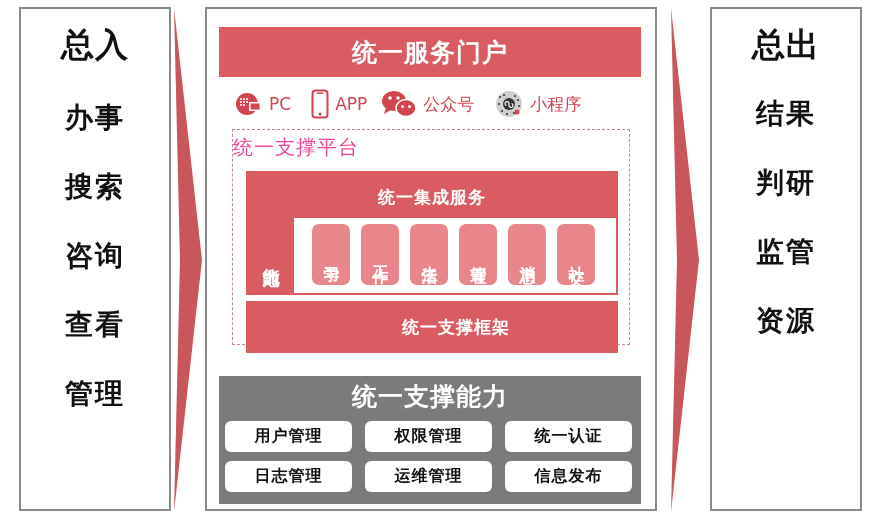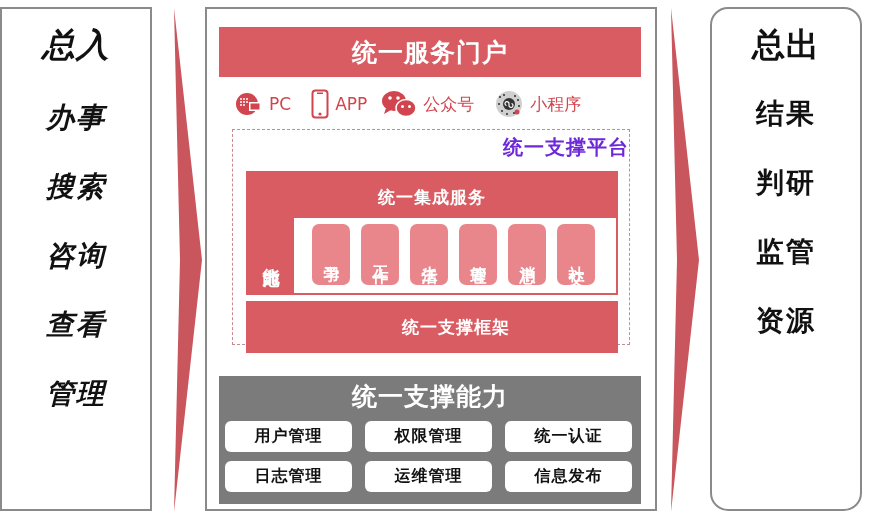--- a/index.html
+++ b/index.html
@@ -4,22 +4,22 @@
 <style>
   * { box-sizing: border-box; margin: 0; padding: 0; }
   html, body { width: 870px; height: 519px; background: #ffffff; overflow: hidden; }
   body { position: relative; font-family: "DejaVu Sans", "Liberation Sans", sans-serif; }
 
   .side-panel {
     position: absolute; top: 7px; width: 152px; height: 504px;
     border: 2px solid #8a8a8a; background: #fff;
     display: flex; flex-direction: column; align-items: center;
   }
-  .side-panel.left { left: 0; font-style: italic; }
-  .side-panel.right { left: 710px; width: 152px; border-radius: 18px; }
+  .side-panel.left { left: 19px; }
+  .side-panel.right { left: 710px; width: 152px; }
   .side-title { font-size: 33px; font-weight: bold; color: #111; margin-top: 14px; height: 50px; letter-spacing: 1px; }
   .side-item { font-size: 28px; font-weight: bold; color: #111; height: 69px; line-height: 69px; letter-spacing: 2px; }
   .side-items { margin-top: 10px; display: flex; flex-direction: column; align-items: center; }
   .side-panel.right .side-items { margin-top: 6px; }
 
   .arrow { position: absolute; top: 8px; width: 30px; height: 504px; }
   .arrow.left { left: 172px; }
   .arrow.right { left: 669px; }
 
   .center-panel {
@@ -35,22 +35,22 @@
   .channel { display: flex; align-items: center; margin-right: 20px; color: #d0454e; font-size: 17px; }
   .channel .ico { margin-right: 6px; display: inline-flex; }
   .channel:nth-child(2) { margin-right: 14px; }
   .channel:nth-child(3) { }
 
   .platform {
     position: absolute; left: 25px; top: 120px; width: 398px; height: 216px;
     border: 1px dashed #c98a8f;
   }
   .platform-title {
-    position: absolute; left: 0; top: 4px; width: 100%; text-align: right;
-    color: #6d28d9; font-size: 20px; font-weight: bold; letter-spacing: 1px;
+    position: absolute; left: 0; top: 4px; width: 100%; text-align: left;
+    color: #ec4899; font-size: 20px; font-weight: normal; letter-spacing: 1px;
   }
   .red-bar {
     position: absolute; left: 13px; width: 372px; height: 52px;
     background: #d95c63; color: #fff; font-size: 17px; font-weight: bold;
     display: flex; align-items: center; justify-content: center; letter-spacing: 1px;
   }
   .bar-integration { top: 41px; }
   .bar-framework { top: 171px; padding-left: 48px; }
 
   .pool {

